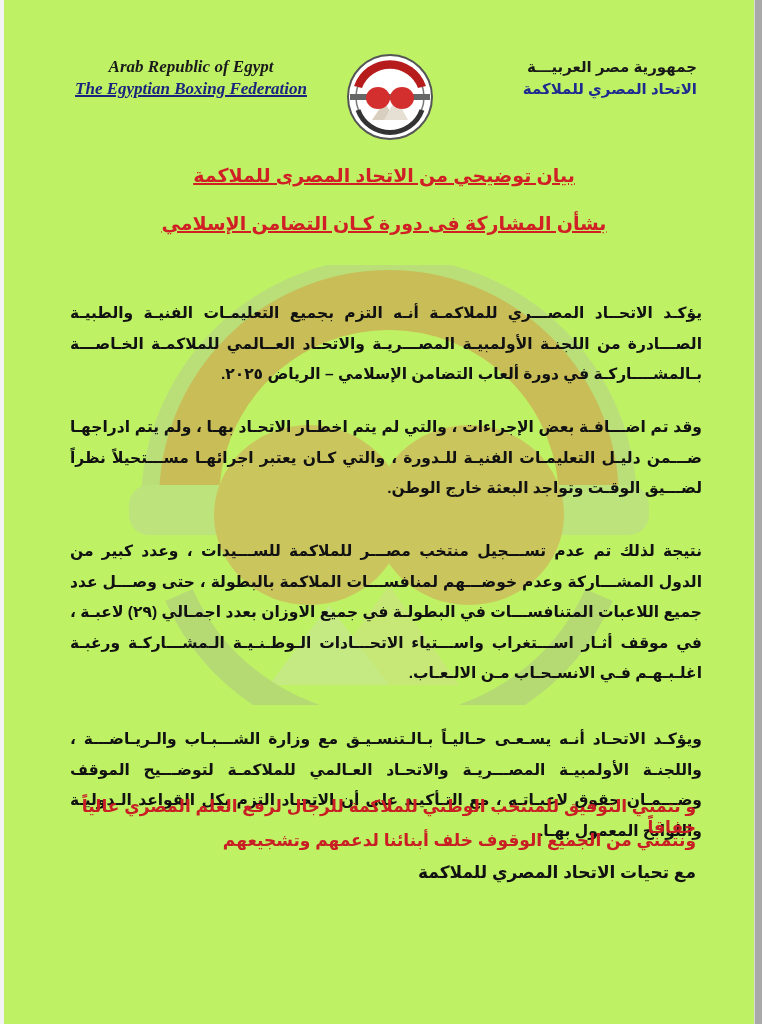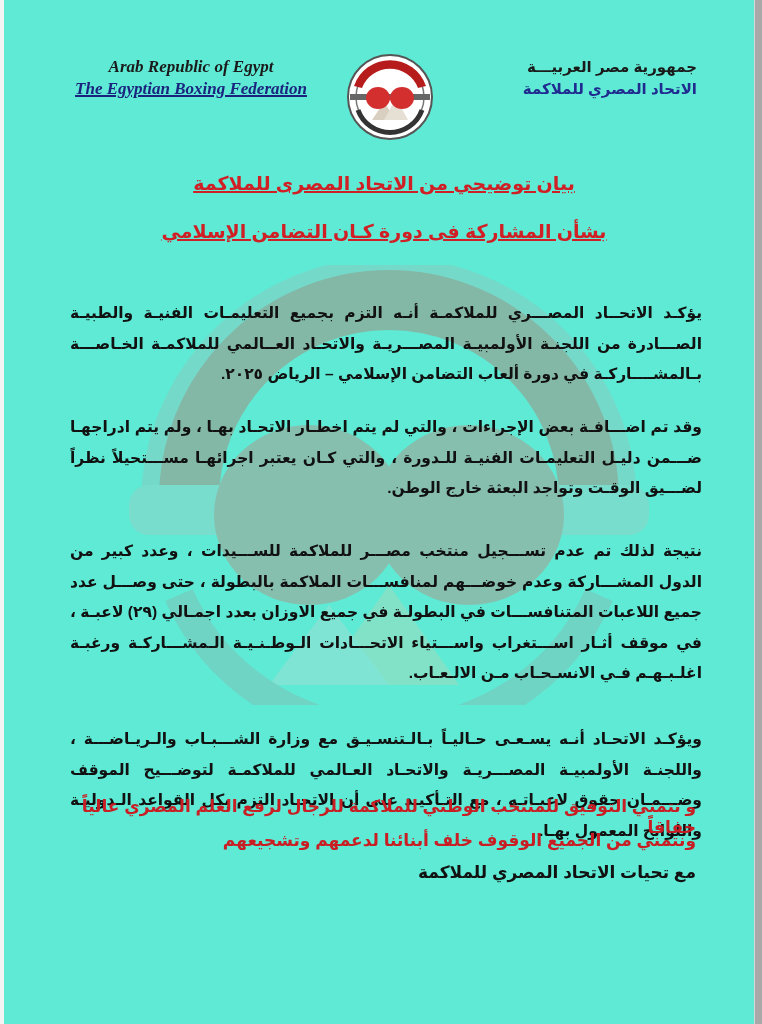--- a/index.html
+++ b/index.html
@@ -3,39 +3,39 @@
 <meta charset="utf-8">
 <style>
   html, body { margin: 0; padding: 0; }
   body {
     width: 762px; height: 1024px; overflow: hidden;
     background: #ffffff; position: relative;
     font-family: "Liberation Sans", "DejaVu Sans", sans-serif;
   }
   .page {
     position: absolute; left: 0; top: 0; width: 755px; height: 1024px;
-    background: #5eead4; border-left: 4px solid #f3f3f3;
+    background: #bef264; border-left: 4px solid #f3f3f3;
   }
   .right-edge {
     position: absolute; right: 0; top: 0; width: 7px; height: 1024px;
     background: #a9a9a9; border-left: 1px solid #d8d8d8;
   }
   
   .hdr-en { position: absolute; left: 62px; top: 56px; width: 250px; text-align: center;
     font-family: "Liberation Serif", "DejaVu Serif", serif; font-style: italic; font-weight: bold; }
   .hdr-en .l1 { font-size: 17px; color: #1a1a1a; line-height: 22px; }
   .hdr-en .l2 { font-size: 17px; color: #1a237e; line-height: 22px; text-decoration: underline; text-decoration-thickness: 2px; }
   .hdr-ar { position: absolute; right: 62px; top: 56px; width: 190px; text-align: right; direction: rtl; font-weight: bold; }
   .hdr-ar .l1 { font-size: 15px; color: #1a1a1a; line-height: 22px; }
   .hdr-ar .l2 { font-size: 15px; color: #1f2b8f; line-height: 22px; text-decoration-thickness: 2px; }
   .logo { position: absolute; left: 340px; top: 52px; width: 92px; height: 90px; }
 
   
   .title { position: absolute; left: 100px; width: 560px; text-align: center; direction: rtl;
-    color: #d01f25; font-weight: bold; font-size: 19px; text-decoration: underline; text-decoration-thickness: 2px; margin-top: 8px; }
+    color: #d01f25; font-weight: bold; font-size: 19px; text-decoration: underline; text-decoration-thickness: 2px; }
   .title.t1 { top: 164px; }
   .title.t2 { top: 212px; }
 
   
   .watermark { position: absolute; left: 115px; top: 265px; width: 540px; height: 440px; opacity: 0.28; pointer-events: none; }
 
   
   .body { position: absolute; left: 58px; width: 648px; direction: rtl; text-align: justify;
     text-align-last: right; font-weight: bold; font-size: 15.5px; color: #111; line-height: 30.5px; }
   .body p { margin: 8px; }

